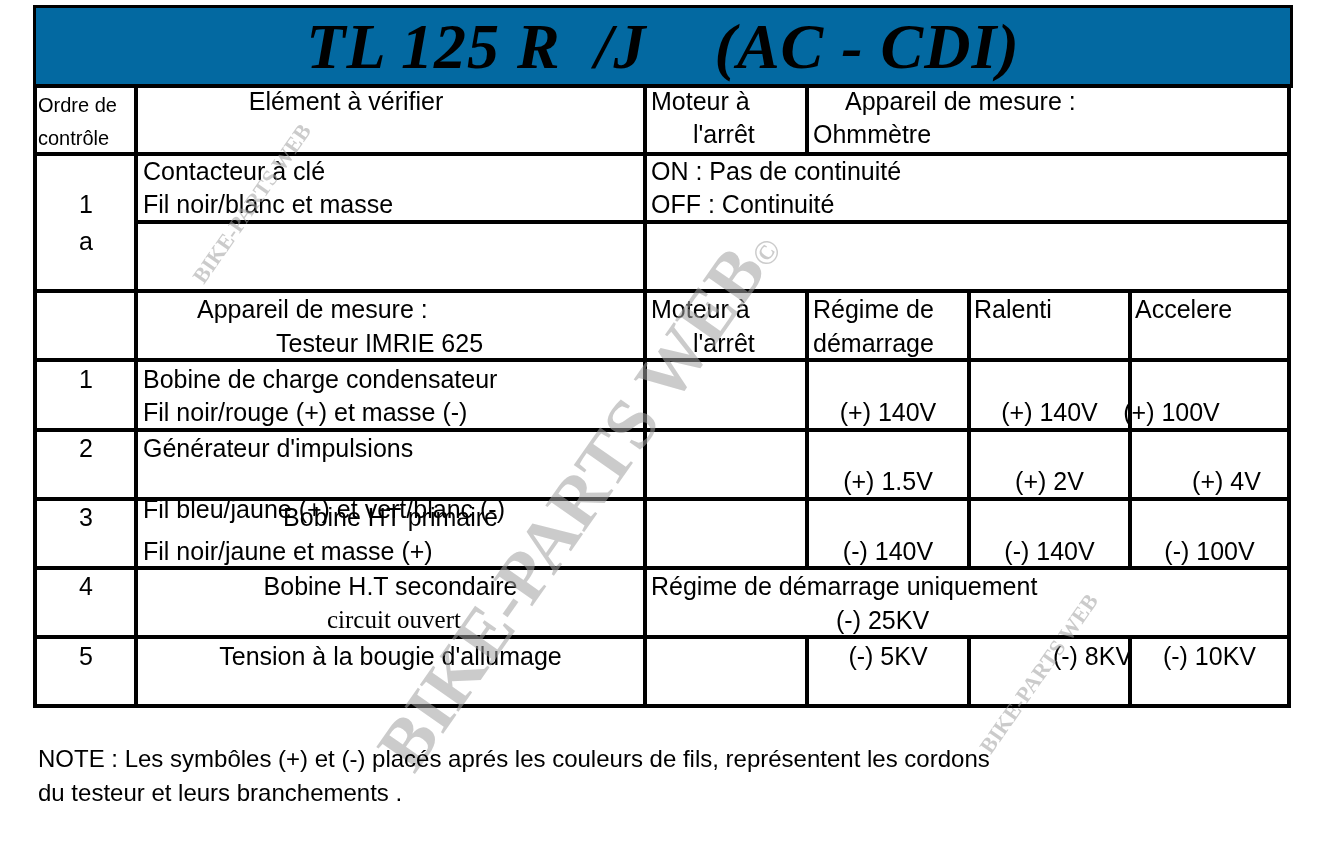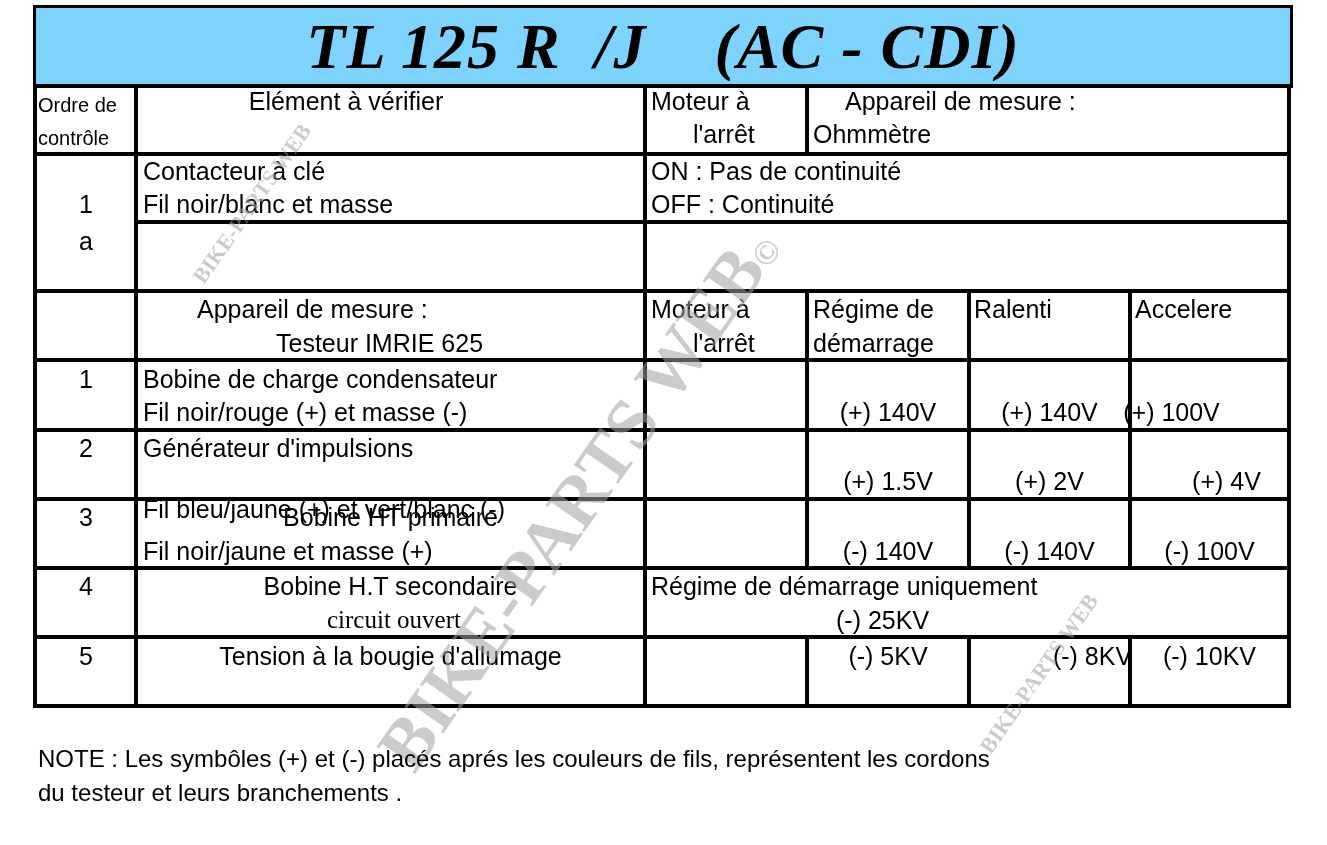--- a/index.html
+++ b/index.html
@@ -1,19 +1,19 @@
 <!DOCTYPE html>
 <html><head>
 <meta charset="utf-8">
 <style>
   html, body { margin:0; padding:0; background:#ffffff; }
   body { width:1327px; height:845px; position:relative; overflow:hidden;
          font-family:"Liberation Sans", sans-serif; color:#000; }
   .title-bar { position:absolute; left:33px; top:5px; width:1254px; height:76px;
-               background:#7dd3fc; border:3px solid #000; border-bottom:4px solid #000; }
+               background:#0369a1; border:3px solid #000; border-bottom:4px solid #000; }
   .title-bar .t { position:absolute; left:0; right:0; top:2px; text-align:center;
                   font-family:"Liberation Serif", serif; font-style:italic; font-weight:bold;
                   font-size:64px; letter-spacing:1px; white-space:pre; }
   .cell { position:absolute; box-sizing:border-box; font-size:25px; line-height:34px; white-space:pre; }
   .hl { position:absolute; background:#000; height:4px; }
   .vl { position:absolute; background:#000; width:4px; }
   .small { font-size:20px; }
   .note { position:absolute; left:38px; top:742px; font-size:24px; line-height:34px; white-space:pre; }
   .wm { position:absolute; color:rgba(160,160,160,0.55); font-family:"Liberation Serif", serif;
         font-weight:bold; white-space:nowrap; transform-origin:left center; pointer-events:none; }

